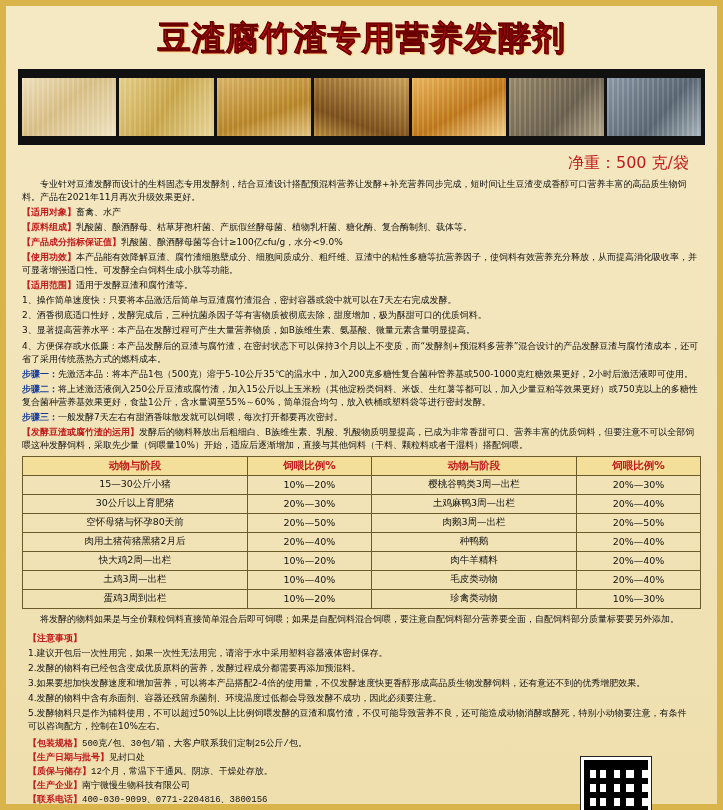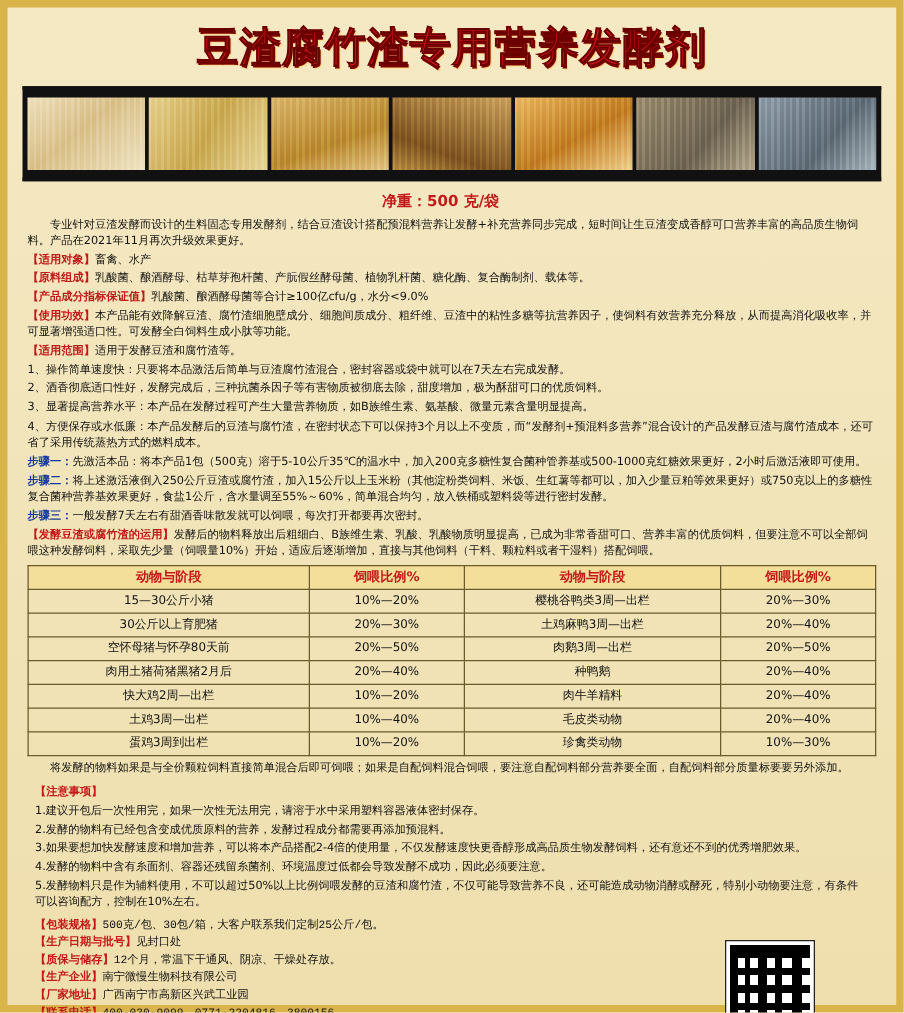--- a/index.html
+++ b/index.html
@@ -54,24 +54,24 @@
   .f5{background:linear-gradient(150deg,#e9b65e,#c07a22 55%,#f0cf8a);}
   .f6{background:linear-gradient(130deg,#9a8b6e,#6d6352 60%,#b4a78b);}
   .f7{background:linear-gradient(130deg,#8e9ba8,#5d6a74 60%,#a9b5bd);}
   .frame::after{
     content:"";position:absolute;inset:0;
     background:repeating-linear-gradient(90deg,rgba(255,255,255,.12) 0 2px,rgba(0,0,0,.05) 2px 5px);
     mix-blend-mode:overlay;
   }
   
   .weight{
-    text-align:center;
+    text-align:right;
     padding:6px 18px 2px 0;
-    font-size:12px;
-    font-weight:bold;
+    font-size:16px;
+    font-weight:normal;
     color:#c21a1a;
   }
   
   .content{padding:0 6px;}
   p{margin:2px 0;line-height:1.45;}
   .ind{text-indent:2em;}
   .lbl{color:#c21a1a;font-weight:bold;}
   .lbl-blue{color:#12389c;font-weight:bold;}
   
   table.dose{
@@ -226,21 +226,20 @@
       <p>3.如果要想加快发酵速度和增加营养，可以将本产品搭配2-4倍的使用量，不仅发酵速度快更香醇形成高品质生物发酵饲料，还有意还不到的优秀增肥效果。</p>
       <p>4.发酵的物料中含有糸面剂、容器还残留糸菌剂、环境温度过低都会导致发酵不成功，因此必须要注意。</p>
       <p>5.发酵物料只是作为辅料使用，不可以超过50%以上比例饲喂发酵的豆渣和腐竹渣，不仅可能导致营养不良，还可能造成动物消酵或酵死，特别小动物要注意，有条件可以咨询配方，控制在10%左右。</p>
     </div>
 
     <div class="footer">
       <p class="line"><span class="lbl">【包装规格】</span><span>500克/包、30包/箱，大客户联系我们定制25公斤/包。</span></p>
       <p class="line"><span class="lbl">【生产日期与批号】</span><span>见封口处</span></p>
       <p class="line"><span class="lbl">【质保与储存】</span><span>12个月，常温下干通风、阴凉、干燥处存放。</span></p>
       <p class="line"><span class="lbl">【生产企业】</span><span>南宁微慢生物科技有限公司</span></p>
-      <p class="line"><span class="lbl">【厂家地址】</span><span>广西南宁市高新区兴武工业园</span></p>
       <p class="line"><span class="lbl">【联系电话】</span><span>400-030-9099、0771-2204816、3800156</span></p>
 
       <div class="qr-wrap">
         <div class="qr"></div>
 
       </div>
     </div>
 
   </div>
 </div>

